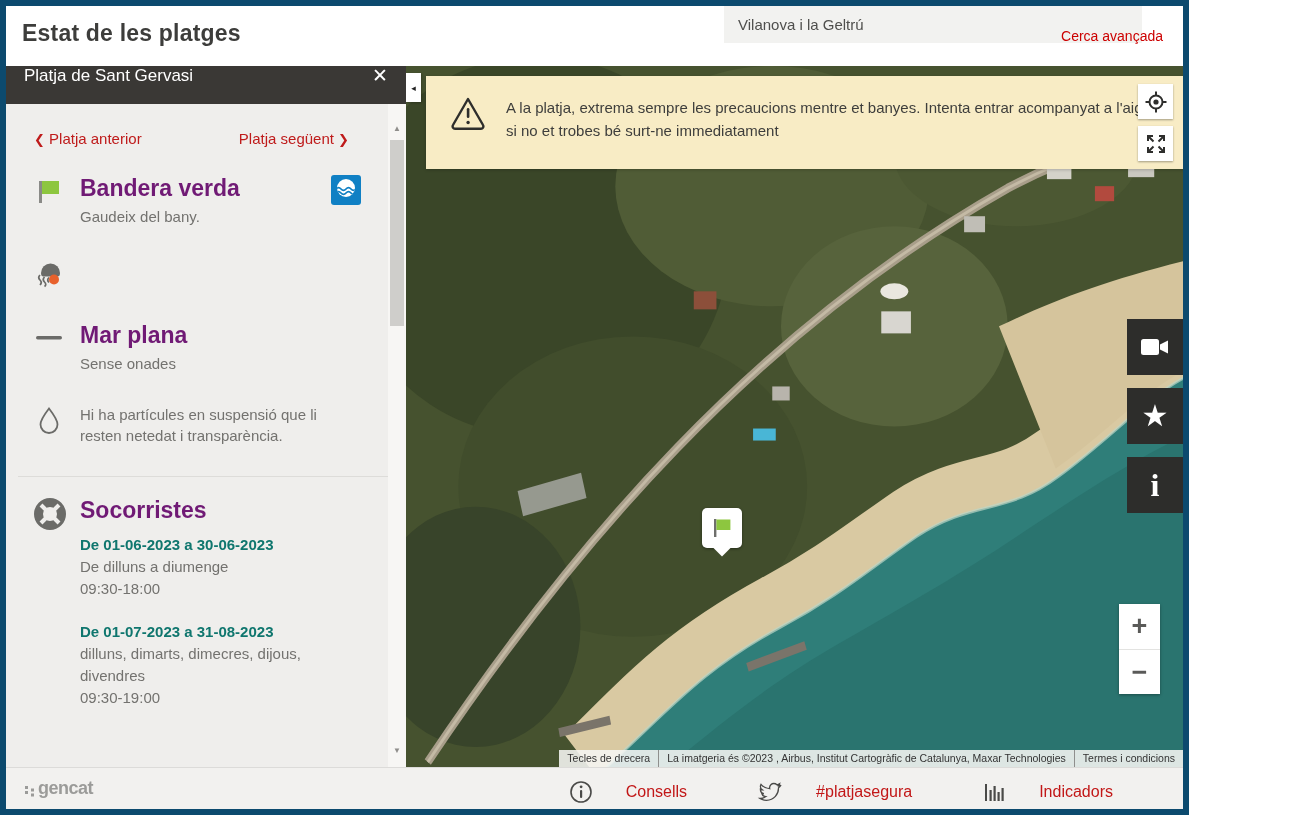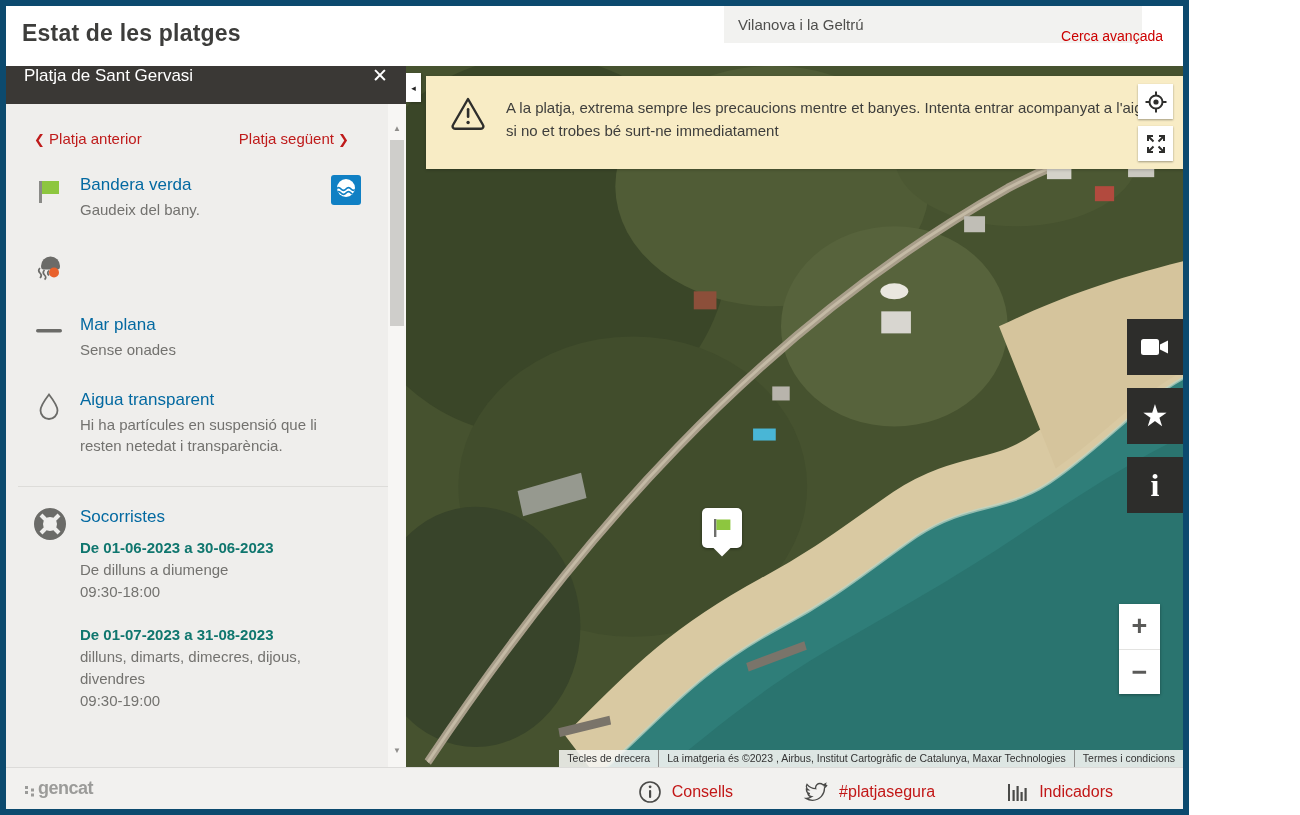--- a/index.html
+++ b/index.html
@@ -22,21 +22,21 @@
   .panel-title { font-size:17px; font-weight:400; }
   .panel-close { margin-left:auto; font-size:19px; color:#fff; cursor:pointer; line-height:1; }
   .panel-body { position:absolute; top:38px; left:0; right:0; bottom:0; overflow:hidden; }
   .panel-scroll { padding:26px 45px 0 28px; }
   .beach-nav { display:flex; justify-content:space-between; font-size:15px; color:#bf1b1b; margin-bottom:28px; padding-right:12px; }
   .beach-nav span { cursor:pointer; }
   .chev { font-size:13px; font-weight:700; }
   .item { display:flex; margin-bottom:30px; }
   .item-icon { width:32px; flex:none; padding-top:1px; }
   .item-text { flex:1; margin-left:14px; }
-  .item-title { font-size:17px; font-weight:400; color:#0369a1; margin-bottom:4px; }
+  .item-title { font-size:23px; font-weight:700; color:#701a75; margin-bottom:4px; }
   .item-desc { font-size:15px; color:#73726f; line-height:1.4; }
   .badge { margin-left:8px; flex:none; }
   .sep { border:none; border-top:1px solid #dddcd9; margin:2px 12px 20px 12px; }
   .sched { margin-top:10px; }
   .sched-period { font-size:15px; font-weight:700; color:#0f766e; line-height:1.45; }
   .sched-days, .sched-hours { font-size:15px; color:#73726f; line-height:1.45; }
   .sched + .sched { margin-top:22px; }
 
   
   .sb-track { position:absolute; right:0; top:0; bottom:0; width:18px; background:#f7f6f4; }
@@ -71,21 +71,21 @@
   .attrib { position:absolute; right:0; bottom:0; display:flex; font-size:10.5px; color:#333; }
   .attrib > div { background:rgba(246,246,244,.88); padding:2px 8px 3px; white-space:nowrap; }
   .attrib > div + div { border-left:1px solid #8f8f8d; }
 
   
   .footer { height:48px; background:#f2f1ef; border-top:1px solid #dcdbd9; display:flex; align-items:center; padding:0 18px; position:relative; }
   .gencat { display:flex; align-items:flex-start; cursor:pointer; }
   .gencat-text { font-size:18px; font-weight:700; color:#9b9b99; letter-spacing:-.5px; line-height:1; }
   .f-links { margin-left:auto; display:flex; align-items:center; gap:70px; margin-right:52px; }
   .f-link { display:flex; align-items:center; gap:10px; cursor:pointer; }
-  .f-link .lbl { font-size:16px; color:#c21717; }
+  .f-link .lbl { font-size:16px; color:#c21717;margin-left:23px; }
 </style>
 </head>
 <body>
 
 <div class="page">
 
   <div class="header">
     <div class="page-title">Estat de les platges</div>
     <input class="search-input" value="Vilanova i la Geltrú" style="">
     <span class="adv-link">Cerca avançada</span>
@@ -159,21 +159,20 @@
             </span>
           </div>
 
           <div class="item">
             <span class="item-icon">
               <svg width="30" height="30" viewBox="0 0 30 30">
                   <path d="M15 3.5 C15 3.5 6.5 14.5 6.5 19.5 a8.5 8.5 0 0 0 17 0 C23.5 14.5 15 3.5 15 3.5 Z" fill="none" stroke="#6b6b68" stroke-width="1.8"></path>
                 </svg>
             </span>
             <span class="item-text">
-              <div class="item-title">Aigua transparent</div>
               <div class="item-desc">Hi ha partícules en suspensió que li resten netedat i transparència.</div>
             </span>
           </div>
         </div>
 
         <hr class="sep">
 
         <div class="panel-scroll" style="padding-top:0;">
 
           <div class="item">

